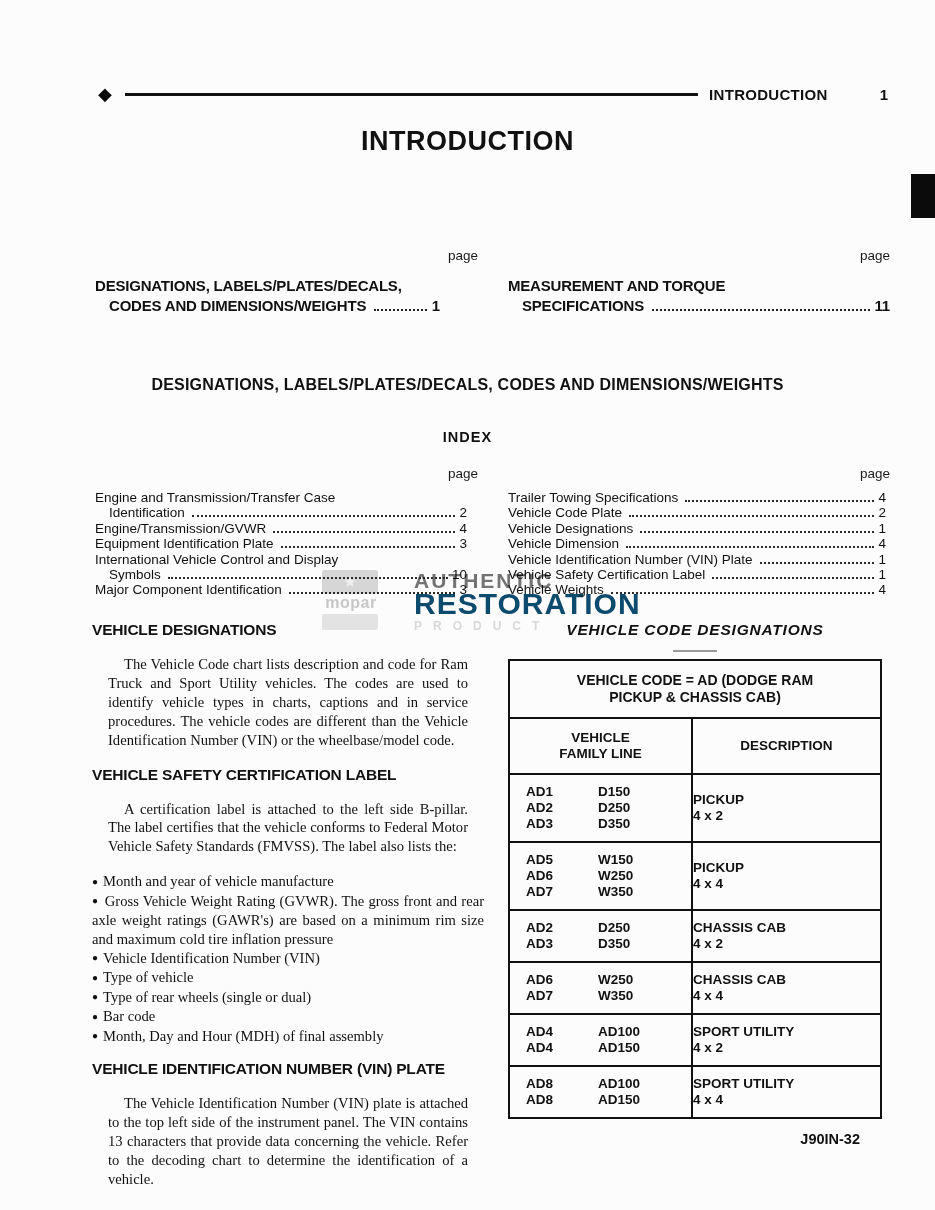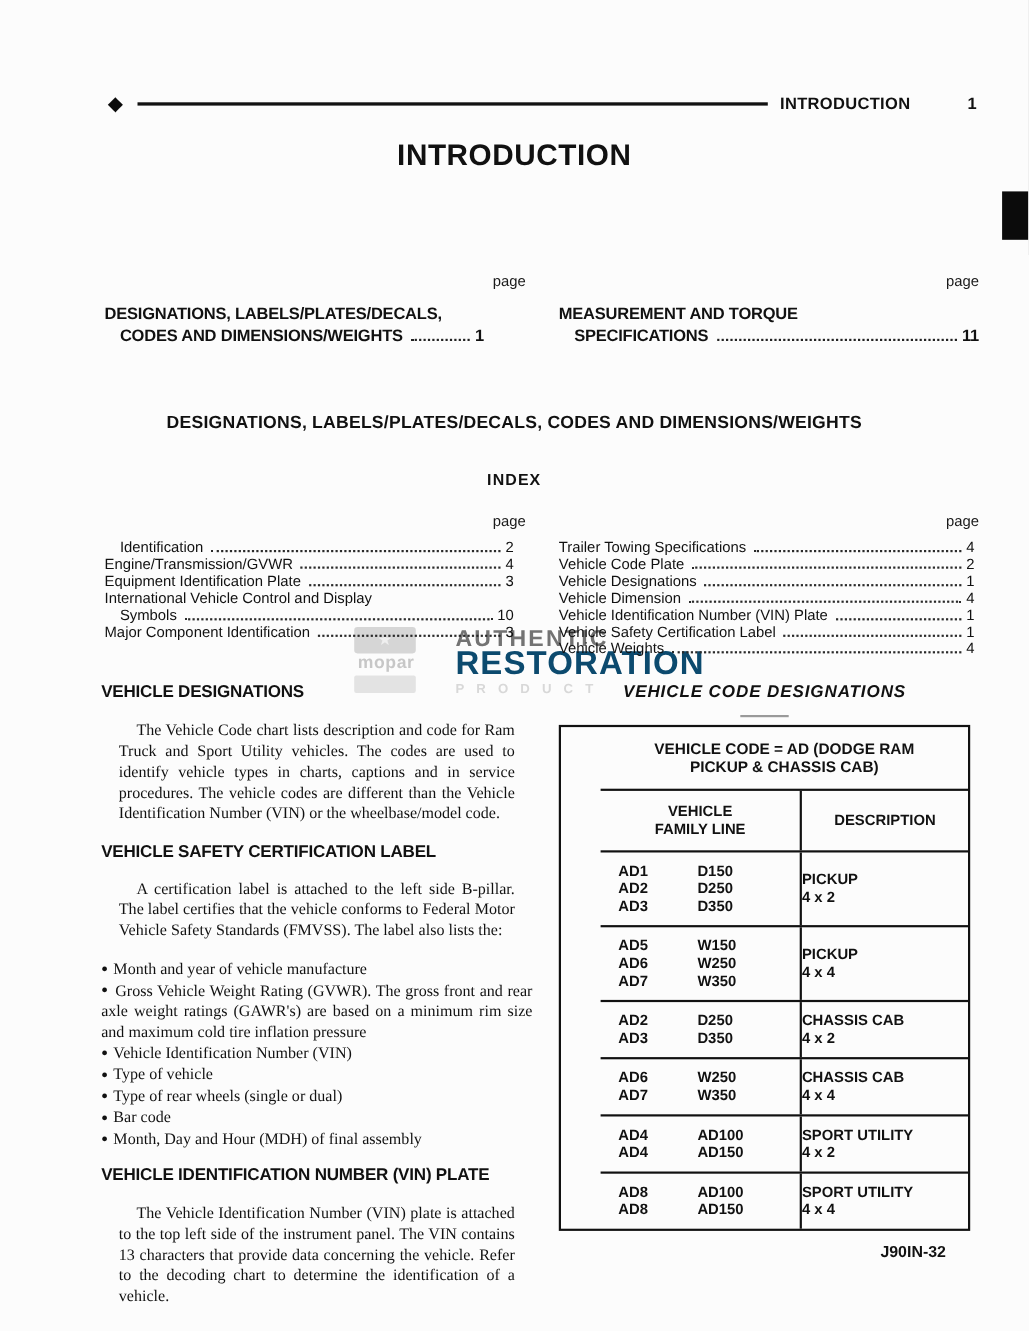--- a/index.html
+++ b/index.html
@@ -62,21 +62,21 @@
   .bullets { margin:0; padding:0; list-style:none; }
   .bullets li { font-family:"Liberation Serif", serif; font-size:14.6px; line-height:18.9px;
                 text-align:justify; margin:0; }
   .bullets li::before { content:"\25CF\00a0\00a0"; font-size:10px; vertical-align:1.5px; }
 
   
   .colR { left:508px; top:621px; width:374px; }
   .tbl-title { text-align:center; font-weight:bold; font-style:italic;
                font-size:15.5px; letter-spacing:0.8px; }
   .tbl-dash { width:44px; margin:11px auto 7px auto; border-top:2px solid #9a9a9a; }
-  .vtable { border:2.5px solid #111; background:transparent;padding-left:36px; }
+  .vtable { border:2.5px solid #111; background:transparent; }
   .t-head { border-bottom:2.5px solid #111; text-align:center; font-weight:bold;
             font-size:14px; line-height:17px; padding:11px 6px; }
   .t-cols { display:flex; border-bottom:2.5px solid #111; }
   .t-cols .c1, .t-cols .c2 { display:flex; align-items:center; justify-content:center;
             text-align:center; font-weight:bold; font-size:13.5px; line-height:16px; padding:11px 0; }
   .c1 { width:183px; border-right:2.5px solid #111; box-sizing:border-box; }
   .c2 { flex:1; }
   .t-row { display:flex; border-bottom:2.5px solid #111; }
   .t-row:last-child { border-bottom:none; }
   .t-row .c1 { display:flex; align-items:center; justify-content:flex-start; padding:9px 0; }
@@ -151,20 +151,23 @@
     </div>
   </div>
 
   <div class="abs z1 section-h">DESIGNATIONS, LABELS/PLATES/DECALS, CODES AND DIMENSIONS/WEIGHTS</div>
   <div class="abs z1 index-h">INDEX</div>
   <div class="abs z1 pagelbl pl-left row-pages2">page</div>
   <div class="abs z1 pagelbl pl-right row-pages2">page</div>
 
   <div class="abs z1 idx idx-l">
     <div class="lrow">
+      <span>Engine and Transmission/Transfer Case</span>
+    </div>
+    <div class="lrow">
       <span class="ind">Identification</span>
       <span class="leader"></span>
       <span>2</span>
     </div>
     <div class="lrow">
       <span>Engine/Transmission/GVWR</span>
       <span class="leader"></span>
       <span>4</span>
     </div>
     <div class="lrow">

